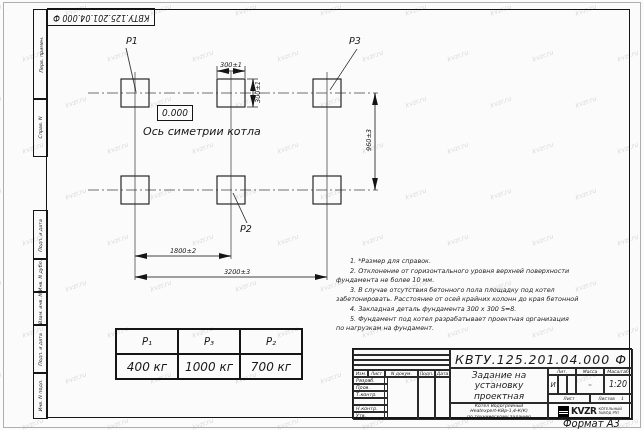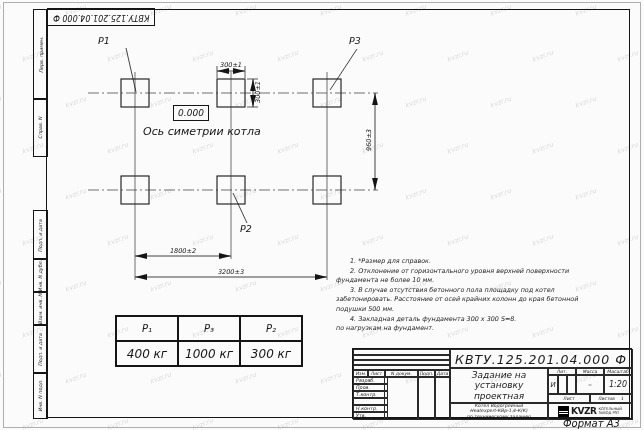--- a/index.html
+++ b/index.html
@@ -17,27 +17,27 @@
   .mbox span{transform:rotate(-90deg);white-space:nowrap;font-size:4.8px;font-style:italic;color:#222;}
   
   .stamp{position:absolute;left:47px;top:8px;width:106px;height:16px;border:1.2px solid #151515;
          display:flex;align-items:center;justify-content:center;}
   .stamp span{transform:rotate(180deg);font-size:8px;font-style:italic;white-space:nowrap;}
   
   .dlabel{position:absolute;font-style:italic;color:#141414;}
   .dim{position:absolute;width:40px;text-align:center;font-size:6.5px;font-style:italic;color:#141414;}
   .rot90{transform:rotate(-90deg);}
   .level-box{position:absolute;left:157px;top:105px;width:34px;height:14px;border:1px solid #151515;
-             background:#fbfbfb;text-align:center;line-height:14px;font-size:9px;font-style:italic;margin-left:16px;}
+             background:#fbfbfb;text-align:center;line-height:14px;font-size:9px;font-style:italic;}
   
   .notes{position:absolute;left:336px;top:257px;width:274px;font-size:6.4px;line-height:9.6px;
          font-style:italic;color:#1c1c1c;}
   .notes .ind{padding-left:14px;}
   
-  .ptable{position:absolute;left:115px;top:315px;display:grid;grid-template-columns:62px 62px 62px;
+  .ptable{position:absolute;left:115px;top:328px;display:grid;grid-template-columns:62px 62px 62px;
           grid-template-rows:25px 25px;border:1.3px solid #151515;}
   .ptable div{border:0.7px solid #151515;display:flex;align-items:center;justify-content:center;
               font-style:italic;}
   .pt-h{font-size:10px;}
   .pt-v{font-size:12px;}
   
   .tblock{position:absolute;left:352px;top:348px;width:278px;height:69px;border:1.4px solid #151515;
           font-style:italic;color:#1a1a1a;}
   .tb{position:absolute;border:0.6px solid #2a2a2a;display:flex;align-items:center;justify-content:center;
       overflow:hidden;white-space:nowrap;}
@@ -209,51 +209,51 @@
       <line x1="135" y1="277" x2="327" y2="277" marker-start="url(#arr)" marker-end="url(#arr)"></line>
     </g>
 
     <g stroke="#151515" stroke-width="0.8">
       <path d="M126,48 L136,92"></path>
       <path d="M357,49 L330,90"></path>
       <path d="M233,193 L247,223"></path>
     </g>
   </svg>
 
-  <div class="dlabel" style="left:98px;top:35px;font-size:9.5px;">P1</div>
+  <div class="dlabel" style="left:126px;top:35px;font-size:9.5px;">P1</div>
   <div class="dlabel" style="left:349px;top:35px;font-size:9.5px;">P3</div>
   <div class="dlabel" style="left:240px;top:223px;font-size:9.5px;">P2</div>
 
   <div class="level-box">0.000</div>
   <div class="dlabel" style="left:143px;top:125px;font-size:11px;">Ось симетрии котла</div>
 
   <div class="dim" style="left:211px;top:61px;">300±1</div>
   <div class="dim rot90" style="left:238px;top:88px;">300±1</div>
   <div class="dim rot90" style="left:349px;top:136px;">960±3</div>
   <div class="dim" style="left:163px;top:247px;">1800±2</div>
-  <div class="dim" style="left:211px;top:268px;">3200±3</div>
+  <div class="dim" style="left:217px;top:268px;">3200±3</div>
 
   <div class="notes">
     <div class="ind">1. *Размер для справок.</div>
     <div class="ind">2. Отклонение от горизонтального уровня верхней поверхности</div>
     <div>фундамента не более 10 мм.</div>
     <div class="ind">3. В случае отсутствия бетонного пола площадку под котел</div>
     <div>забетонировать. Расстояние от осей крайних колонн до края бетонной</div>
-    <div>подушки 500 мм.</div>
     <div class="ind">4. Закладная деталь фундамента  300 x 300 S=8.</div>
+    <div class="ind">5. Фундамент под котел разрабатывает проектная организация</div>
     <div>по нагрузкам на фундамент.</div>
   </div>
 
   <div class="ptable">
     <div class="pt-h">P₁</div>
     <div class="pt-h">P₃</div>
     <div class="pt-h">P₂</div>
     <div class="pt-v">400 кг</div>
     <div class="pt-v">1000 кг</div>
-    <div class="pt-v">300 кг</div>
+    <div class="pt-v">700 кг</div>
   </div>
 
   <div class="tblock">
 
     <div class="tb" style="left:0;top:0;width:96px;height:5px;"></div>
     <div class="tb" style="left:0;top:5px;width:96px;height:5px;"></div>
     <div class="tb" style="left:0;top:10px;width:96px;height:5px;"></div>
     <div class="tb" style="left:0;top:15px;width:96px;height:5px;"></div>
 
     <div class="tb small" style="left:0;top:20px;width:14px;height:7px;">Изм.</div>

